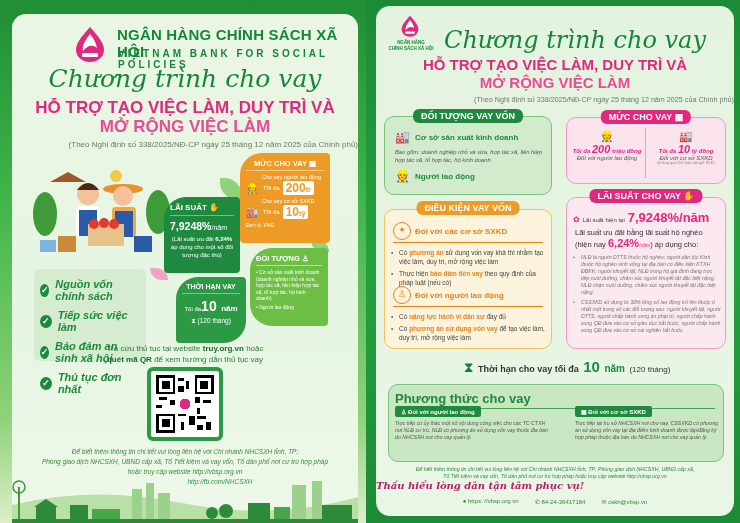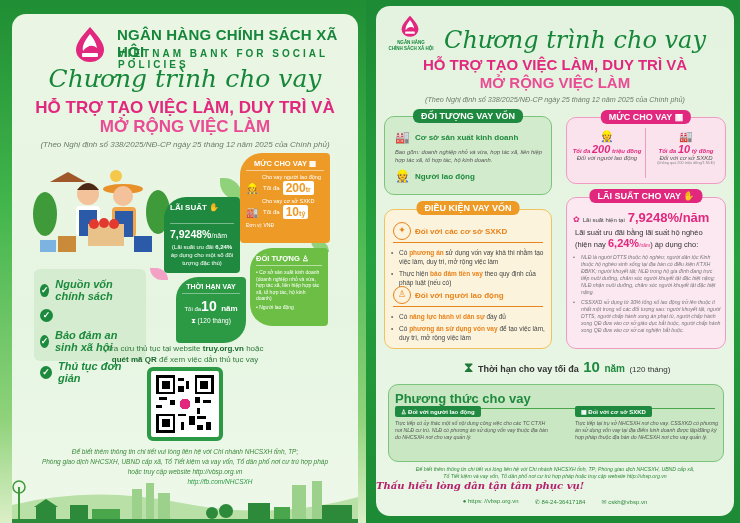--- a/index.html
+++ b/index.html
@@ -8,21 +8,21 @@
 .bgL{position:absolute;left:0;top:0;width:366px;height:523px;background:linear-gradient(180deg,#1f8e34 0%,#43b64c 40%,#8fd27a 80%,#dcefc8 100%)}
 .bgR{position:absolute;left:366px;top:0;width:374px;height:523px;background:linear-gradient(180deg,#1d8a35 0%,#25a13f 50%,#1d8a35 100%)}
 .panelL{position:absolute;left:12px;top:14px;width:346px;height:509px;background:linear-gradient(180deg,#eaf6e3 0%,#e6f5e2 60%,#eef8ea 100%);border-radius:14px 14px 0 0;overflow:hidden}
 .panelR{position:absolute;left:376px;top:6px;width:358px;height:510px;background:linear-gradient(180deg,#e4f3df 0%,#e9f6e6 100%);border-radius:14px;overflow:hidden}
 .logoL{position:absolute;left:58px;top:10px;width:40px;height:40px}
 .bankName{position:absolute;left:105px;top:12px;font-weight:bold;color:#16873a;font-size:15px;letter-spacing:0.2px}
 .bankEn{position:absolute;left:106px;top:34px;color:#16873a;font-size:10px;letter-spacing:3px;font-weight:bold}
 .scriptTitle{font-family:"DejaVu Serif",serif;font-style:italic;color:#16873a;text-align:center;position:absolute}
 .pinkTitle{color:#e2277e;font-weight:bold;text-align:center;position:absolute}
 .pinkTitle2{color:#ea4b95;font-weight:bold;text-align:center;position:absolute}
-.decree{position:absolute;color:#6a7b6a;font-style:italic;text-align:center;white-space:nowrap}
+.decree{position:absolute;color:#6a7b6a;text-align:right;white-space:nowrap}
 .card{position:absolute;color:#fff;overflow:hidden}
 .card .h{font-weight:bold}
 .chk{display:flex;align-items:center;gap:6px;color:#1c8a3d;font-style:italic;font-weight:bold;font-size:11px;margin:0 0 7px 0}
 .chk .dot{width:13px;height:13px;border-radius:50%;background:#1c8a3d;color:#fff;font-size:9px;line-height:13px;text-align:center;font-style:normal}
 .footnote{position:absolute;color:#3a8a3a;font-style:italic;font-size:6.5px;text-align:center;line-height:10px}
 .box{position:absolute;border-radius:10px}
 .tag{position:absolute;left:50%;transform:translateX(-50%);color:#fff;font-weight:bold;white-space:nowrap;border-radius:6px;text-align:center}
 .bul{font-size:6.5px;line-height:9px;color:#444;padding-left:10px;position:relative;margin-bottom:3px}
 .bul:before{content:"•";position:absolute;left:2px;color:#666}
 .hl{color:#e9831a;font-weight:bold}
@@ -69,37 +69,38 @@
     <rect x="10" y="76" width="16" height="12" fill="#7db3e0"></rect>
   </svg>
 
   <div style="position:absolute;left:22px;top:255px;width:112px;height:92px;background:#d6ecd0;border-radius:6px;padding:9px 6px">
     <div class="chk">
         <span class="dot">✓</span>
         <span>Nguồn vốn chính sách</span>
       </div>
     <div class="chk">
         <span class="dot">✓</span>
+        <span>Tiếp sức việc làm</span>
       </div>
     <div class="chk">
         <span class="dot">✓</span>
         <span>Bảo đảm an sinh xã hội</span>
       </div>
     <div class="chk">
         <span class="dot">✓</span>
-        <span>Thủ tục đơn giản</span>
+        <span>Thủ tục đơn nhất</span>
       </div>
   </div>
 
   <div style="position:absolute;left:208px;top:164px;width:22px;height:22px;background:#8fd27a;border-radius:0 18px 0 18px"></div>
   <div style="position:absolute;left:138px;top:254px;width:18px;height:12px;background:#f4a1c6;border-radius:0 12px 0 12px"></div>
   <div style="position:absolute;left:299px;top:226px;width:18px;height:12px;background:#8fd27a;border-radius:0 12px 0 12px"></div>
 
   <div class="card" style="left:152px;top:183px;width:76px;height:76px;background:#1f8a3f;border-radius:22px 4px 4px 4px;padding:6px">
-    <div class="h" style="font-size:8px;margin-bottom:4px;border-bottom:1px solid rgba(255,255,255,0.4);padding-bottom:11px"><span>LÃI SUẤT</span> <span>✋</span></div>
+    <div class="h" style="font-size:8px;margin-bottom:4px;border-bottom:1px solid rgba(255,255,255,0.4);padding-bottom:3px"><span>LÃI SUẤT</span> <span>✋</span></div>
     <div style="font-size:10.5px;font-weight:bold"><span>7,9248%</span><span style="font-size:7px;font-weight:normal">/năm</span></div>
     <div style="font-size:6px;line-height:8px;text-align:center;margin-top:3px"><span>(Lãi suất ưu đãi</span> <b>6,24%</b> <span>áp dụng cho một số đối tượng đặc thù)</span></div>
   </div>
 
   <div class="card" style="left:228px;top:139px;width:90px;height:90px;background:#ee9a26;border-radius:22px 4px 4px 4px;padding:6px">
     <div class="h" style="font-size:7.5px;text-align:center;border-bottom:1px solid rgba(255,255,255,0.5);padding-bottom:2px;margin-bottom:3px"><span>MỨC CHO VAY</span> <span>▦</span></div>
     <div style="font-size:5.5px;padding-left:16px">Cho vay người lao động</div>
     <div style="display:flex;align-items:center;gap:3px;margin:1px 0 3px 0">
         <span style="font-size:10px;width:14px">👷</span>
         <span style="font-size:6px">Tối đa</span>
@@ -121,21 +122,21 @@
   </div>
 
   <div class="card" style="left:238px;top:234px;width:78px;height:78px;background:#6cbf44;border-radius:22px 4px 4px 22px;padding:6px">
     <div class="h" style="font-size:7.5px;border-bottom:1px solid rgba(255,255,255,0.5);padding-bottom:2px;margin-bottom:3px"><span>ĐỐI TƯỢNG</span> <span>♙</span></div>
     <div style="font-size:5px;line-height:6.5px">• <span>Cơ sở sản xuất kinh doanh (doanh nghiệp nhỏ và vừa, hợp tác xã, liên hiệp hợp tác xã, tổ hợp tác, hộ kinh doanh)</span></div>
     <div style="font-size:5px;line-height:6.5px;margin-top:2px">• <span>Người lao động</span></div>
   </div>
 
   <div style="position:absolute;left:0;width:346px;top:329px;text-align:center;font-size:8px;color:#2f7a3a;line-height:11px">
     <div><span>Tra cứu thủ tục tại website</span> <b style="color:#1a6a2f">truy.org.vn</b> <span>hoặc</span></div>
-    <div><b style="color:#1a6a2f">quét mã QR</b> <span>để xem việc dẫn thủ tục vay</span></div>
+    <div><b style="color:#1a6a2f">quét mã QR</b> <span>để xem hướng dẫn thủ tục vay</span></div>
   </div>
 
   <div style="position:absolute;left:135px;top:353px;width:76px;height:74px;border:4px solid #2c9a45;border-radius:6px;background:#fff;padding:4px">
     <svg viewBox="0 0 21 21" width="60" height="58" shape-rendering="crispEdges">
       <rect x="0" y="0" width="7" height="7" fill="#000"></rect>
         <rect x="1" y="1" width="5" height="5" fill="#fff"></rect>
         <rect x="2" y="2" width="3" height="3" fill="#000"></rect>
       <rect x="14" y="0" width="7" height="7" fill="#000"></rect>
         <rect x="15" y="1" width="5" height="5" fill="#fff"></rect>
         <rect x="16" y="2" width="3" height="3" fill="#000"></rect>

